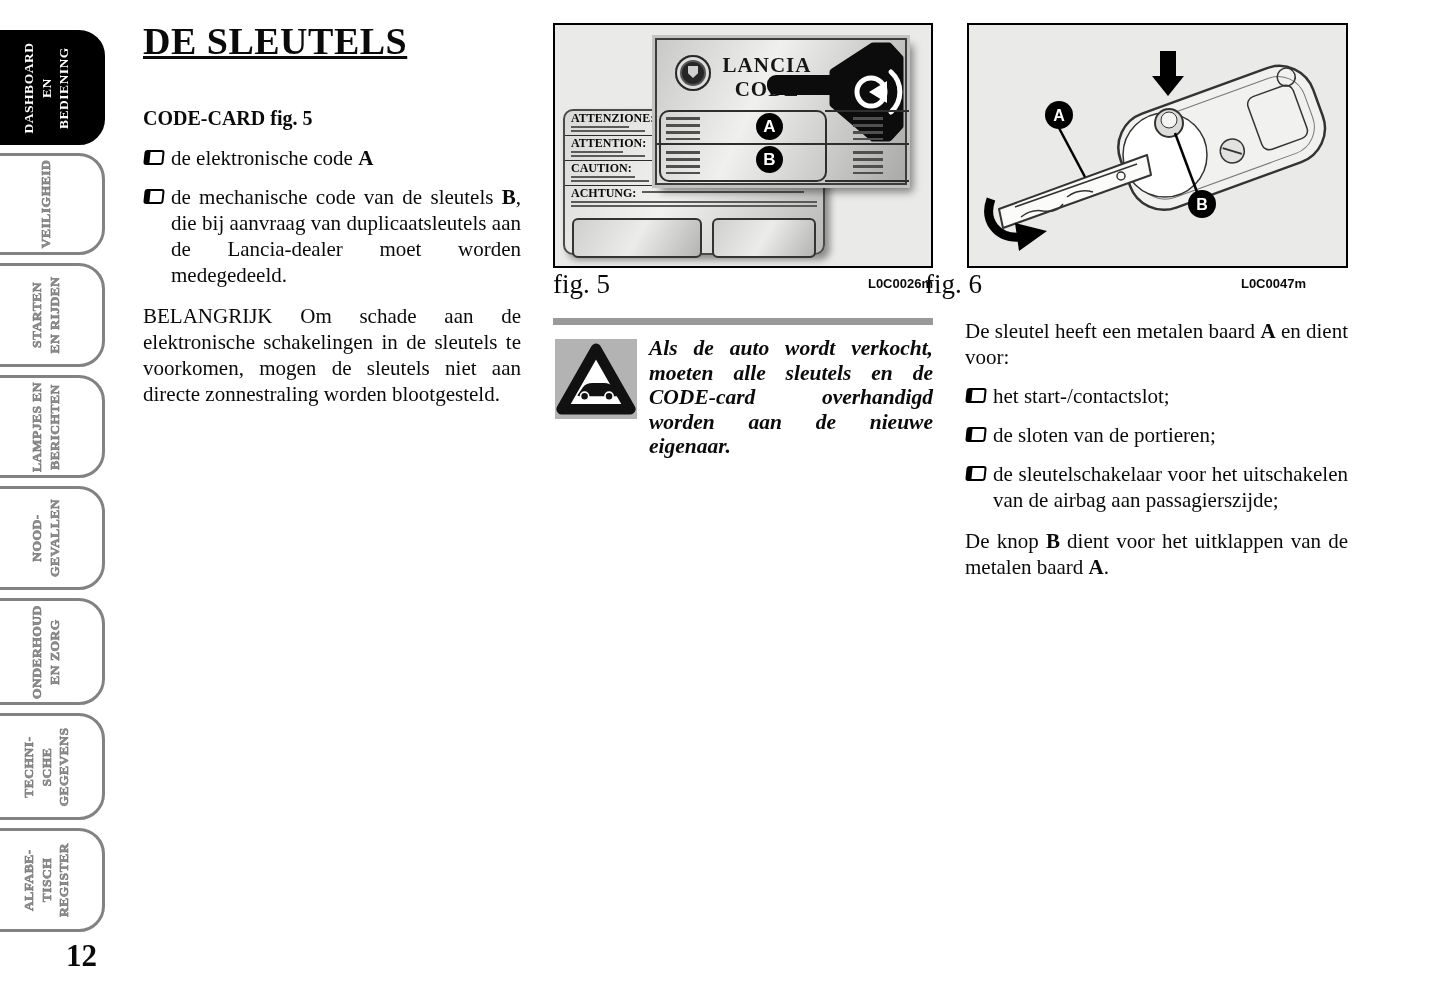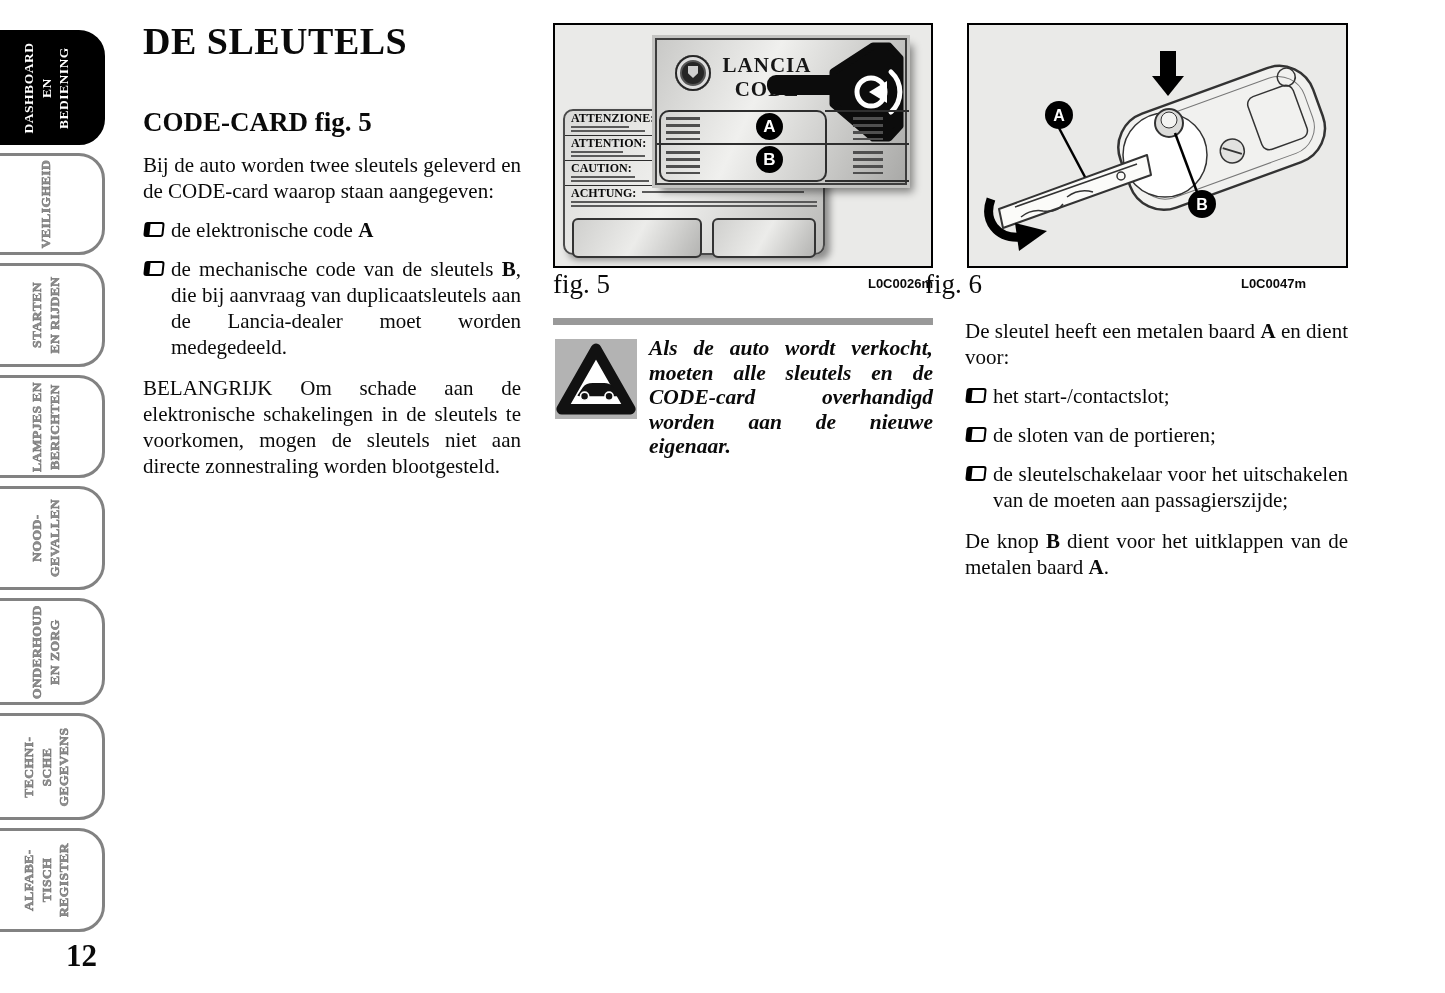--- a/index.html
+++ b/index.html
@@ -11,22 +11,22 @@
        border-radius:26px;box-sizing:border-box;}
   .tab.active{background:#000;border-color:#000;}
   .tab-label{position:absolute;top:50%;left:56%;transform:translate(-50%,-50%) rotate(-90deg);
        text-align:center;font-weight:bold;font-size:13.5px;line-height:1.3;letter-spacing:.5px;
        color:#8f8f8f;-webkit-text-stroke:.6px #787878;white-space:nowrap;}
   .tab.active .tab-label{color:#fff;-webkit-text-stroke:0;}
   .tab-line{display:block;}
 
   
   .col{position:absolute;width:378px;}
-  h1.title{font-size:38px;line-height:1;margin:0 0 48px 0;letter-spacing:.5px;}
-  h2.sec{font-size:27px;line-height:1.05;margin:0 0 16px 0;}
+  h1.title{font-size:38px;line-height:1;margin:0 0 48px 0;letter-spacing:.5px;text-decoration:underline;}
+  h2.sec{font-size:20px;line-height:1.05;margin:0 0 16px 0;}
   p.body{font-size:21px;line-height:26px;margin:0 0 13px 0;text-align:justify;}
   .bullet{position:relative;padding-left:28px;font-size:21px;line-height:26px;
           margin:0 0 13px 0;text-align:justify;}
   .sq{position:absolute;left:1px;top:5px;width:12px;height:11px;border:2px solid #000;
       border-left-width:6px;border-radius:3px;transform:skewX(-6deg);}
 
   
   .figbox{position:absolute;border:2px solid #000;background:#eaeae8;box-sizing:border-box;}
   .caption-row{position:absolute;display:flex;justify-content:space-between;align-items:flex-start;}
   .fig-caption{font-size:27px;line-height:1;text-align:center;}
@@ -122,21 +122,20 @@
           <span class="tab-line">ALFABE-</span>
           <span class="tab-line">TISCH</span>
           <span class="tab-line">REGISTER</span>
         </div>
     </div>
   </nav>
 
   <div class="col" style="left:143px;top:22px;">
     <h1 class="title">DE SLEUTELS</h1>
     <h2 class="sec">CODE-CARD fig. 5</h2>
-    <p class="body">Bij de auto worden twee sleutels geleverd en de CODE-card waarop staan aangegeven:</p>
     <div class="bullet">
       <span class="sq"></span><span>de elektronische code </span><b>A</b>
     </div>
     <div class="bullet">
       <span class="sq"></span><span>de mechanische code van de sleutels </span><b>B</b><span>, die bij aanvraag van duplicaatsleutels aan de Lancia-dealer moet worden medegedeeld.</span>
     </div>
     <p class="body" style="margin-top:15px;">BELANGRIJK Om schade aan de elektronische schakelingen in de sleutels te voorkomen, mogen de sleutels niet aan directe zonnestraling worden blootgesteld.</p>
   </div>
 
   <div class="figbox" style="left:553px;top:23px;width:380px;height:245px;">
@@ -255,20 +254,20 @@
 
   <div class="col" style="left:965px;top:318px;width:383px;">
     <p class="body"><span>De sleutel heeft een metalen baard </span><b>A</b><span> en dient voor:</span></p>
     <div class="bullet">
       <span class="sq"></span><span>het start-/contactslot;</span>
     </div>
     <div class="bullet">
       <span class="sq"></span><span>de sloten van de portieren;</span>
     </div>
     <div class="bullet">
-      <span class="sq"></span><span>de sleutelschakelaar voor het uitschakelen van de moeten aan passagierszijde;</span>
+      <span class="sq"></span><span>de sleutelschakelaar voor het uitschakelen van de airbag aan passagierszijde;</span>
     </div>
     <p class="body" style="margin-top:15px;"><span>De knop </span><b>B</b><span> dient voor het uitklappen van de metalen baard </span><b>A</b><span>.</span></p>
   </div>
 
   <div class="pagenum">12</div>
 
 </div>
 
 </body></html>

